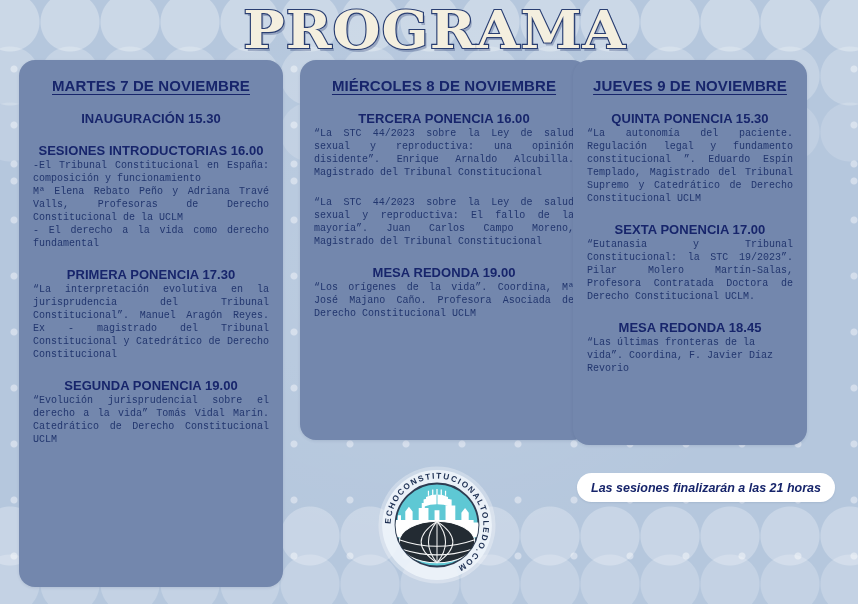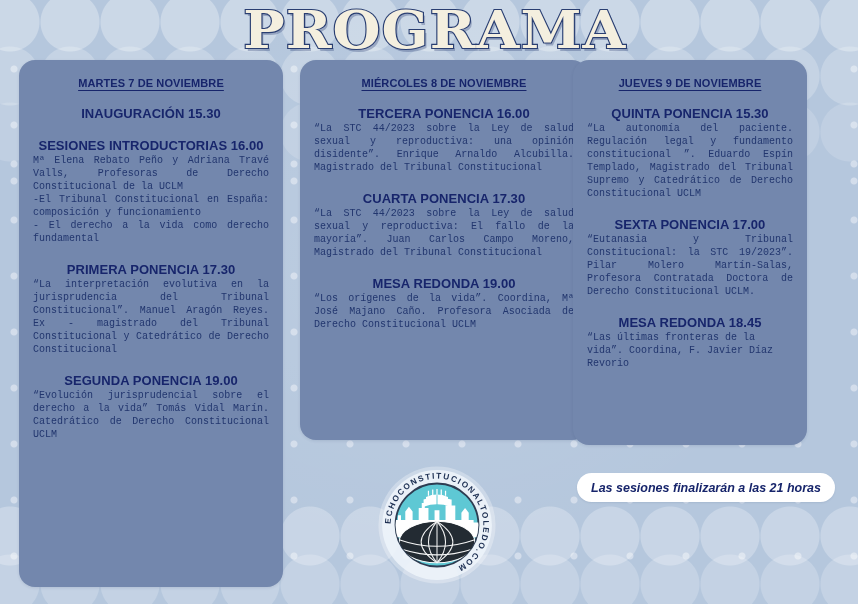--- a/index.html
+++ b/index.html
@@ -117,21 +117,21 @@
     padding: 12px 14px 14px 14px;
     z-index: 2;
     box-shadow: 0 1px 3px rgba(40,60,100,0.12);
   }
   #panel-col-1 { left: 19px;  top: 60px; width: 264px; height: 527px; }
   #panel-col-2 { left: 300px; top: 60px; width: 288px; height: 380px; }
   #panel-col-3 { left: 573px; top: 60px; width: 234px; height: 385px; }
 
   .day-heading {
     text-align: center;
-    font-size: 11px;
+    font-size: 15px;
     font-weight: bold;
     color: #17256b;
     text-decoration: underline;
     text-underline-offset: 3px;
     letter-spacing: 0.1px;
     margin: 5px 0 0 0;
   }
 
   .session-block { margin-top: 17px; }
 
@@ -208,22 +208,22 @@
 
 <div class="day-panel" id="panel-col-1">
   <div class="day-heading">MARTES 7 DE NOVIEMBRE</div>
 
   <div class="session-block">
     <div class="session-title">INAUGURACIÓN 15.30</div>
   </div>
 
   <div class="session-block">
     <div class="session-title">SESIONES INTRODUCTORIAS 16.00</div>
+    <div class="session-body"> -El Tribunal Constitucional en España: composición y funcionamiento</div>
     <div class="session-body">Mª Elena Rebato Peño y Adriana Travé Valls, Profesoras de Derecho Constitucional de la UCLM</div>
-    <div class="session-body"> -El Tribunal Constitucional en España: composición y funcionamiento</div>
     <div class="session-body"> - El derecho a la vida como derecho fundamental</div>
   </div>
 
   <div class="session-block">
     <div class="session-title">PRIMERA PONENCIA 17.30</div>
     <div class="session-body">“La interpretación evolutiva en la jurisprudencia del Tribunal Constitucional”. Manuel Aragón Reyes. Ex - magistrado del Tribunal Constitucional y Catedrático de Derecho Constitucional</div>
   </div>
 
   <div class="session-block">
     <div class="session-title">SEGUNDA PONENCIA 19.00</div>
@@ -233,21 +233,20 @@
 
 <div class="day-panel" id="panel-col-2">
   <div class="day-heading">MIÉRCOLES 8 DE NOVIEMBRE</div>
 
   <div class="session-block">
     <div class="session-title">TERCERA PONENCIA 16.00</div>
     <div class="session-body">“La STC 44/2023 sobre la Ley de salud sexual y reproductiva: una opinión disidente”. Enrique Arnaldo Alcubilla. Magistrado del Tribunal Constitucional</div>
   </div>
 
   <div class="session-block">
-    <div class="session-title">CUARTA PONENCIA 17.30</div>
     <div class="session-body"> “La STC 44/2023 sobre la Ley de salud sexual y reproductiva: El fallo de la mayoría”. Juan Carlos Campo Moreno, Magistrado del Tribunal Constitucional</div>
   </div>
 
   <div class="session-block">
     <div class="session-title">MESA REDONDA 19.00</div>
     <div class="session-body">“Los orígenes de la vida”. Coordina, Mª José Majano Caño. Profesora Asociada de Derecho Constitucional UCLM</div>
   </div>
 </div>
 
 <div class="day-panel" id="panel-col-3">

